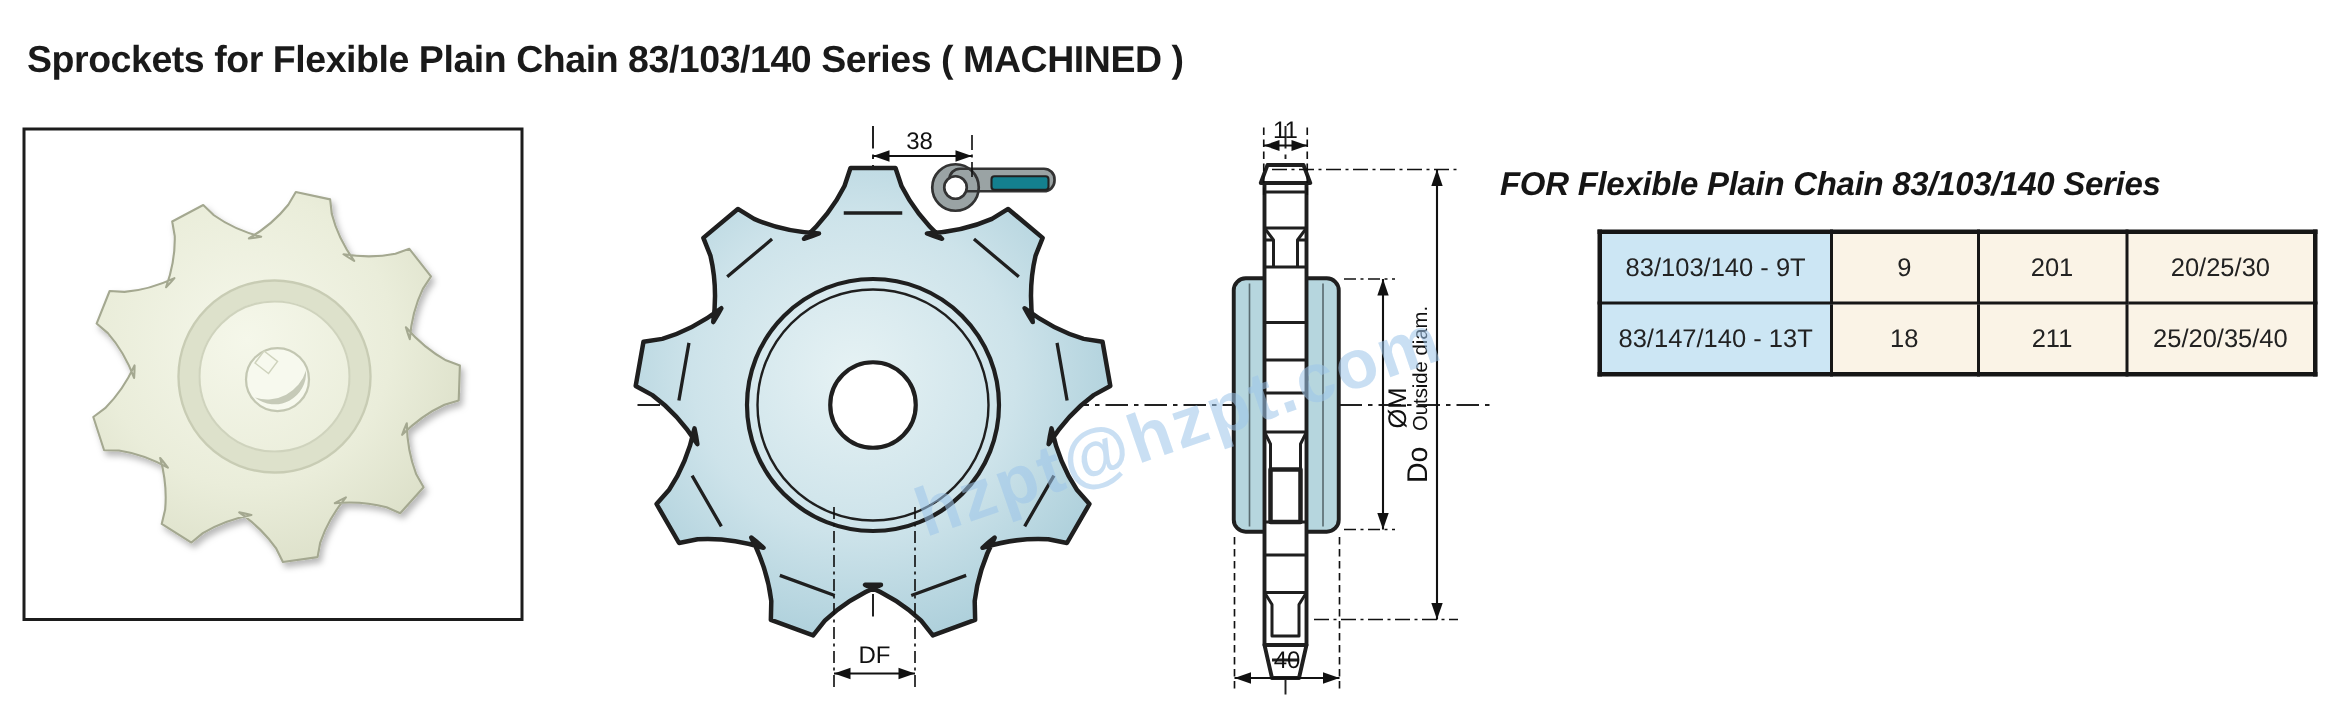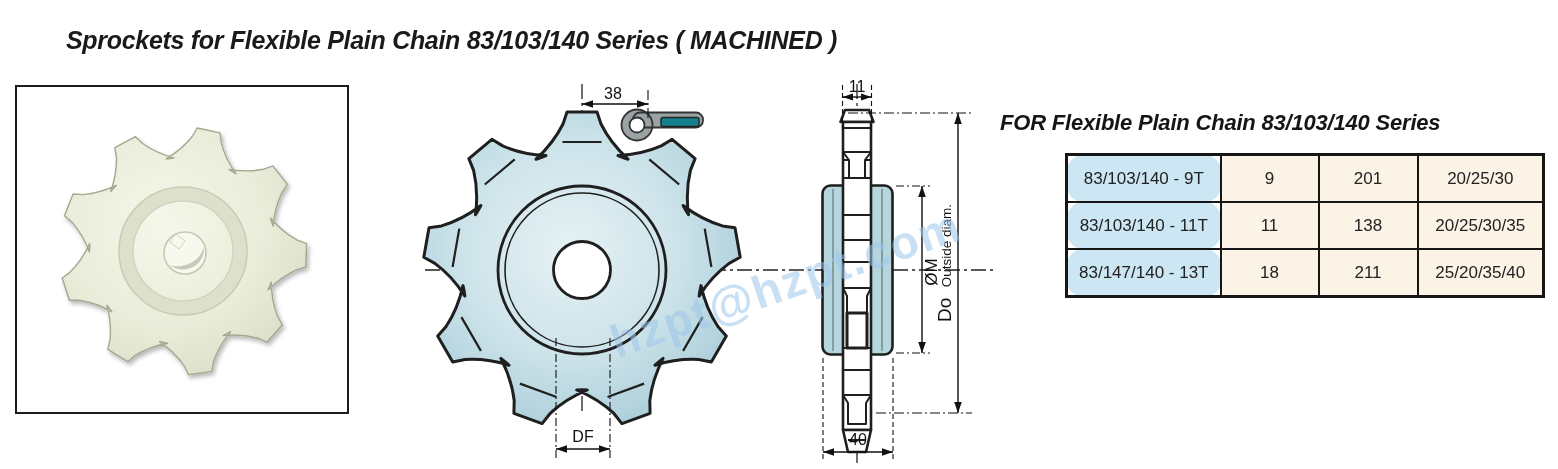--- a/index.html
+++ b/index.html
@@ -1,42 +1,42 @@
 <!DOCTYPE html>
 <html><head>
 <meta charset="utf-8">
 <style>
   html,body{margin:0;padding:0;background:#ffffff;}
   body{width:1558px;height:469px;position:relative;overflow:hidden;
        font-family:"Liberation Sans","DejaVu Sans",sans-serif;color:#111;}
   .abs{position:absolute;}
 
   
-  #page-title{left:18px;top:26px;font-size:25px;font-weight:bold;font-style:italic;
-              letter-spacing:-0.3px;white-space:nowrap;color:#1a1a1a;margin-left:48px;}
+  #page-title{left:18px;top:26px;font-size:25px;font-weight:bold;
+              letter-spacing:-0.3px;white-space:nowrap;color:#1a1a1a;}
 
   
   #photo-box{left:15px;top:85px;width:330px;height:325px;border:2px solid #1c1c1c;background:#fff;}
 
   
   #drawing{left:410px;top:80px;}
 
   
   #watermark{left:612px;top:316px;font-size:46px;font-weight:bold;color:#9ec6ea;opacity:.55;
              transform:rotate(-19deg);transform-origin:0 50%;white-space:nowrap;letter-spacing:2px;}
 
   
   #spec-heading{left:1000px;top:110px;font-size:22px;font-weight:bold;font-style:italic;
                 white-space:nowrap;color:#151515;letter-spacing:-0.2px;}
   #spec-table{left:1065px;top:153px;border-collapse:collapse;table-layout:fixed;}
   #spec-table td{border:2px solid #161616;text-align:center;vertical-align:middle;
                  font-size:17px;color:#222;padding:0;}
   #spec-table{border:3px solid #161616;}
   #spec-table .hdr{height:86px;background:#cce6f4;line-height:1.5;}
-  #spec-table .code-cell{background:#cce6f4;border-radius:16px;}
+  #spec-table .code-cell{background:#cce6f4;}
   #spec-table .val-cell{background:#faf3e6;}
   #spec-table tr.datarow td{height:45px;}
 </style>
 </head>
 <body>
 
 <div id="page-title" class="abs">Sprockets for Flexible Plain Chain 83/103/140 Series ( MACHINED )</div>
 
 <div id="photo-box" class="abs">
   <svg width="330" height="325" viewBox="15 85 330 325">
@@ -193,25 +193,19 @@
       <col style="width:126px">
     </colgroup>
   <tbody>
   <tr class="datarow">
     <td class="code-cell">83/103/140 - 9T</td>
     <td class="val-cell">9</td>
     <td class="val-cell">201</td>
     <td class="val-cell">20/25/30</td>
   </tr>
   <tr class="datarow">
-    <td class="code-cell">83/103/140 - 11T</td>
-    <td class="val-cell">11</td>
-    <td class="val-cell">138</td>
-    <td class="val-cell">20/25/30/35</td>
-  </tr>
-  <tr class="datarow">
     <td class="code-cell">83/147/140 - 13T</td>
     <td class="val-cell">18</td>
     <td class="val-cell">211</td>
     <td class="val-cell">25/20/35/40</td>
   </tr>
 </tbody>
   </table>
 
 </body></html>

